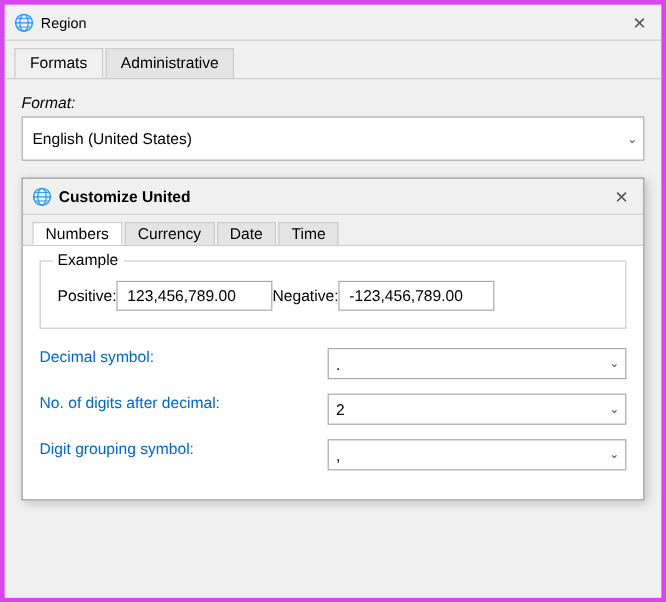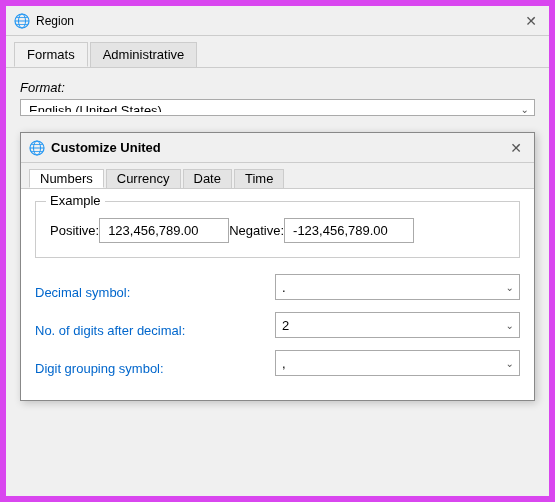--- a/index.html
+++ b/index.html
@@ -10,21 +10,21 @@
       width: 555px;
       height: 502px;
       overflow: hidden;
     }
 
     
     .outer-window {
       width: 555px;
       height: 502px;
       background: #f0f0f0;
-      border: 6px solid #d946ef;
+      border: 4px solid #d946ef;
       display: flex;
       flex-direction: column;
     }
 
     .outer-titlebar {
       background: #f0f0f0;
       height: 30px;
       display: flex;
       align-items: center;
       padding: 0 8px;
@@ -100,21 +100,21 @@
       font-style: italic;
     }
 
     .format-select-wrapper {
       position: relative;
       margin-bottom: 14px;
     }
 
     .format-select {
       width: 100%;
-      height: 17px;
+      height: 37px;
       border: 1px solid #aaa;
       background: #fff;
       font-size: 13px;
       padding: 3px 28px 3px 8px;
       appearance: none;
       cursor: pointer;
       color: #000;
     }
 
     .select-arrow {
@@ -236,21 +236,21 @@
       background: #fff;
       padding: 4px 8px;
       font-size: 13px;
       color: #000;
       min-width: 130px;
     }
 
     
     .setting-row {
       display: flex;
-      align-items: flex-end;
+      align-items: flex-start;
       margin-bottom: 12px;
     }
 
     .setting-label {
       color: #0066cc;
       font-size: 13px;
       width: 240px;
       flex-shrink: 0;
     }
 

